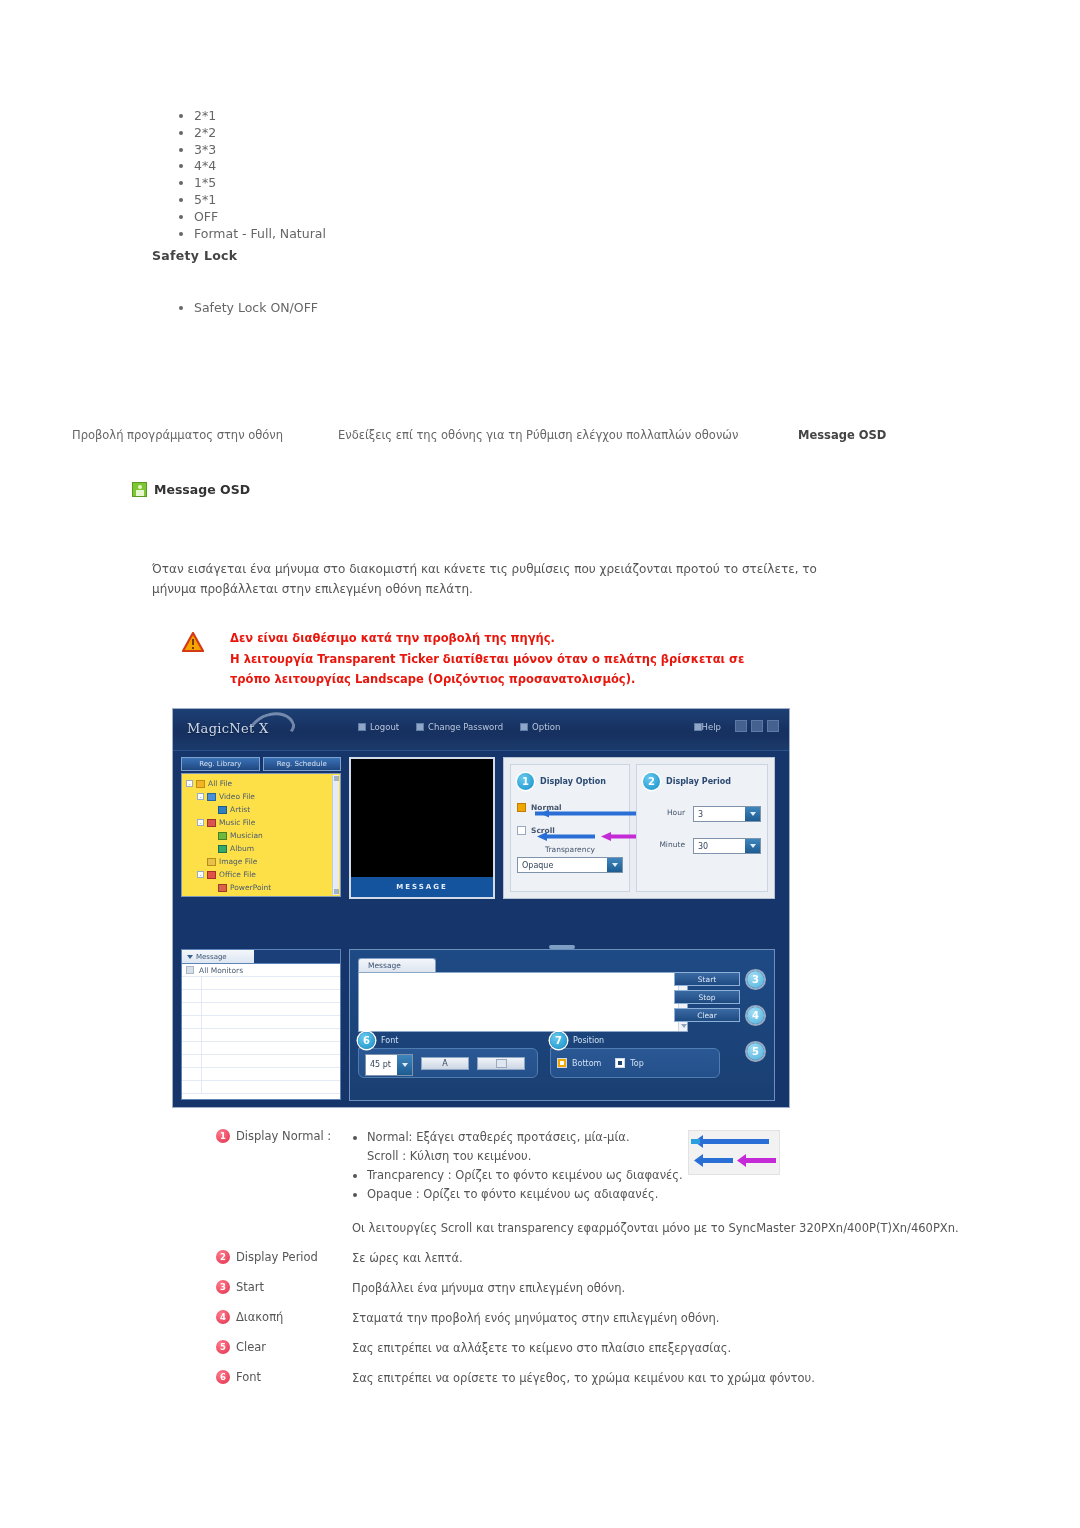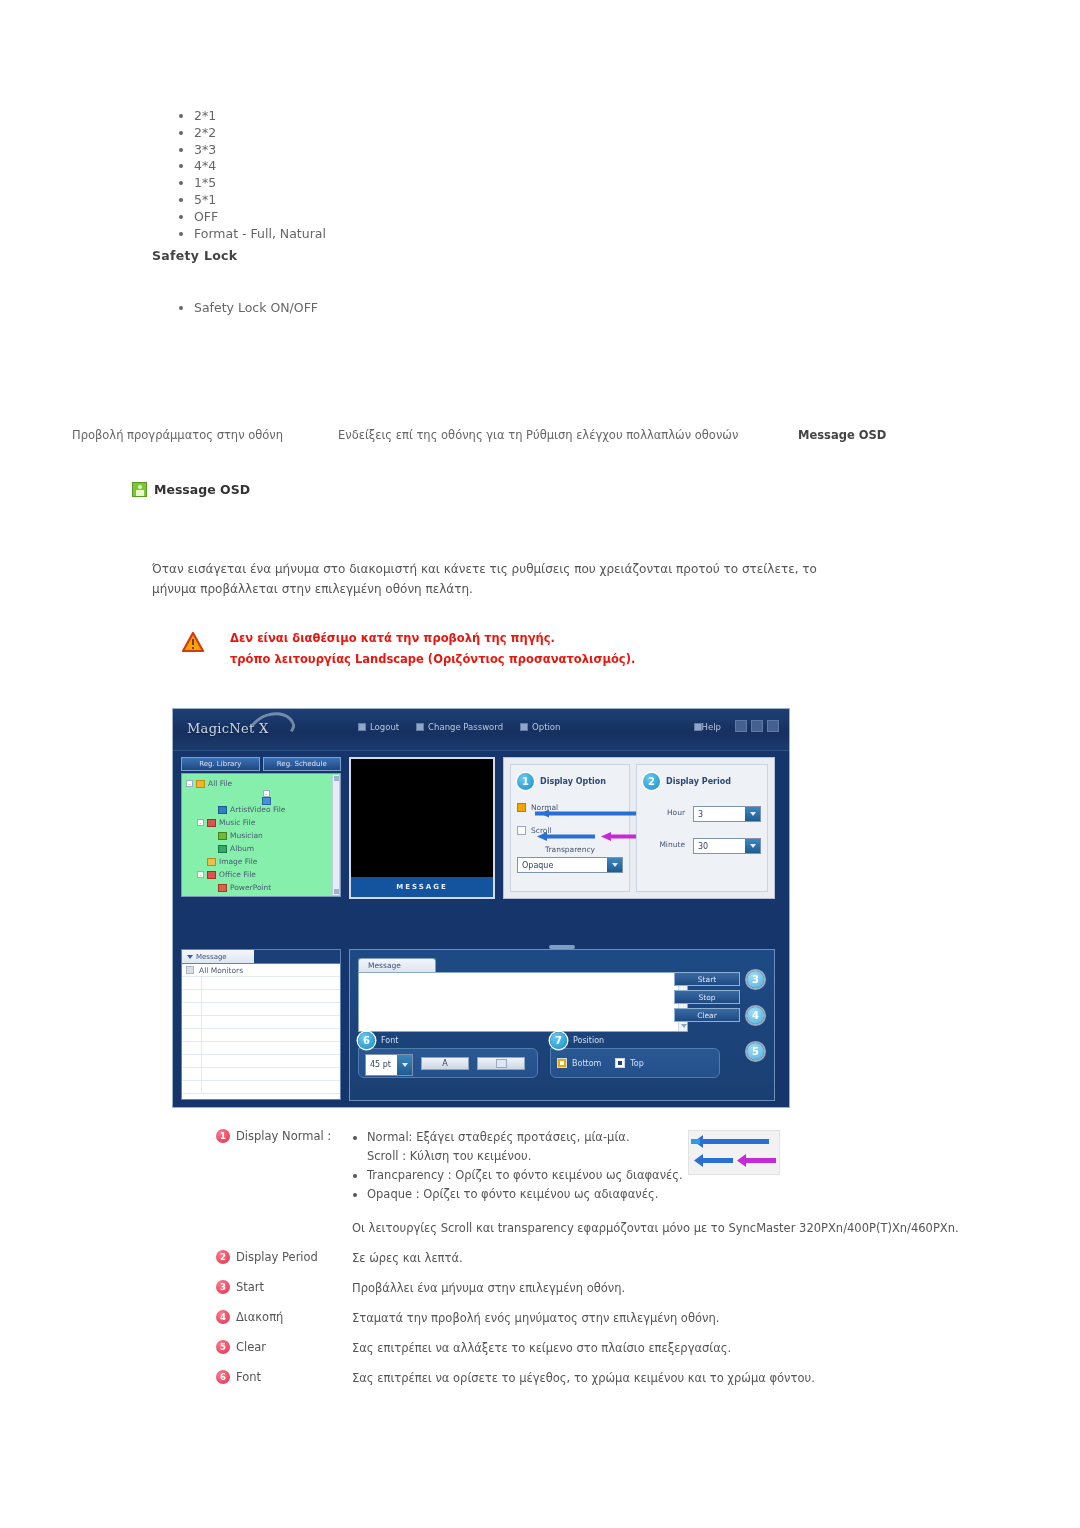--- a/index.html
+++ b/index.html
@@ -101,21 +101,21 @@
 
   
   .tree-panel { position:absolute; left:8px; top:6px; width:160px; height:142px; }
   .tree-tabs { display:flex; gap:3px; }
   .tree-tab {
     flex:1; height:14px; background:linear-gradient(180deg,#3a72b8,#20477f);
     border:1px solid #7fa3d0; font-size:7px; color:#d7e3f3;
     display:flex; align-items:center; justify-content:center; white-space:nowrap;
   }
   .tree-box {
-    margin-top:2px; height:124px; background:#86efac; border:1px solid #7f97bb;
+    margin-top:2px; height:124px; background:#fde047; border:1px solid #7f97bb;
     position:relative; overflow:hidden; padding:3px 2px;
   }
   .tnode { display:flex; align-items:center; font-size:7.5px; color:#4a5b72; height:13px; white-space:nowrap; }
   .tbox { width:7px; height:7px; border:1px solid #9aadc5; background:#fff; margin-right:3px;
           font-size:6px; line-height:5px; text-align:center; color:#5b7; flex:0 0 auto; }
   .tic { width:9px; height:8px; margin-right:3px; flex:0 0 auto; }
   .ic-folder { background:#f0b429; border:1px solid #c48b10; }
   .ic-video { background:#4a90d9; border:1px solid #27679f; }
   .ic-music { background:#d9534f; border:1px solid #a3302c; }
   .ic-img   { background:#e8c14a; border:1px solid #b68d16; }
@@ -164,21 +164,21 @@
     width:17px;height:17px;border-radius:50%;
     background:radial-gradient(circle at 35% 30%,#66c9ef,#1690c8);
     color:#fff;font-size:10px;font-weight:bold;display:flex;align-items:center;justify-content:center;
     flex:0 0 auto; box-shadow:0 0 0 1.5px #fff;
   }
   .optcard-hd { display:flex; align-items:center; gap:6px; }
   .optcard-title { font-size:8px; font-weight:bold; color:#2b4a72; }
   .radio-row { display:flex; align-items:center; gap:5px; margin-top:11px; height:12px; position:relative; }
   .radio { width:9px;height:9px;border:1px solid #9aa8bb;background:#fff; flex:0 0 auto; }
   .radio.on { background:#f0a800; border-color:#c07c00; }
-  .radio-lbl { font-size:7.5px; color:#46566c; }
+  .radio-lbl { font-size:7.5px; color:#46566c;font-weight:bold; }
   .arrowfx { position:absolute; left:18px; top:2px; width:125px; height:9px; }
   .trans-lbl { margin-top:9px; text-align:center; font-size:7.5px; color:#46566c; }
   .sel {
     margin-top:3px; height:16px; background:#fff; border:1px solid #7f93ad;
     display:flex; align-items:center; position:relative; font-size:8px; color:#33465e; padding-left:4px;
   }
   .sel .arrow {
     position:absolute; right:0; top:0; bottom:0; width:15px;
     background:linear-gradient(180deg,#3e86bd,#1d5c91);
     display:flex; align-items:center; justify-content:center;
@@ -305,20 +305,21 @@
 <div class="warn">
   <span class="warn-icon">
     <svg width="22" height="20" viewBox="0 0 22 20">
       <polygon points="11,1 21,19 1,19" fill="#f5a300" stroke="#d43a14" stroke-width="2.2"></polygon>
       <rect x="10" y="7" width="2" height="6" fill="#7a3b00"></rect>
       <rect x="10" y="15" width="2" height="2" fill="#7a3b00"></rect>
     </svg>
   </span>
   <div class="warn-text">
     <div>Δεν είναι διαθέσιμο κατά την προβολή της πηγής.</div>
+    <div>Η λειτουργία Transparent Ticker διατίθεται μόνον όταν ο πελάτης βρίσκεται σε</div>
     <div>τρόπο λειτουργίας Landscape (Οριζόντιος προσανατολισμός).</div>
   </div>
 </div>
 
 <div class="app">
 
   <div class="app-top">
     <div class="logo">MagicNet X</div>
     <div class="logo-swoosh"></div>
 
@@ -355,21 +356,21 @@
           <div class="tree-tab">Reg. Library</div>
           <div class="tree-tab">Reg. Schedule</div>
         </div>
       <div class="tree-box">
         <div id="tree-nodes">
             <div class="tnode" style="padding-left: 2px;">
               <span class="tbox">-</span>
               <span class="tic ic-folder"></span>
               <span>All File</span>
             </div>
-            <div class="tnode" style="padding-left: 13px; flex-direction: column;">
+            <div class="tnode" style="padding-left: 13px;">
               <span class="tbox">-</span>
               <span class="tic ic-video"></span>
               <span>Video File</span>
             </div>
             <div class="tnode" style="padding-left: 24px;">
               <span style="width:10px;flex:0 0 auto"></span>
               <span class="tic ic-art"></span>
               <span>Artist</span>
             </div>
             <div class="tnode" style="padding-left: 13px;">

